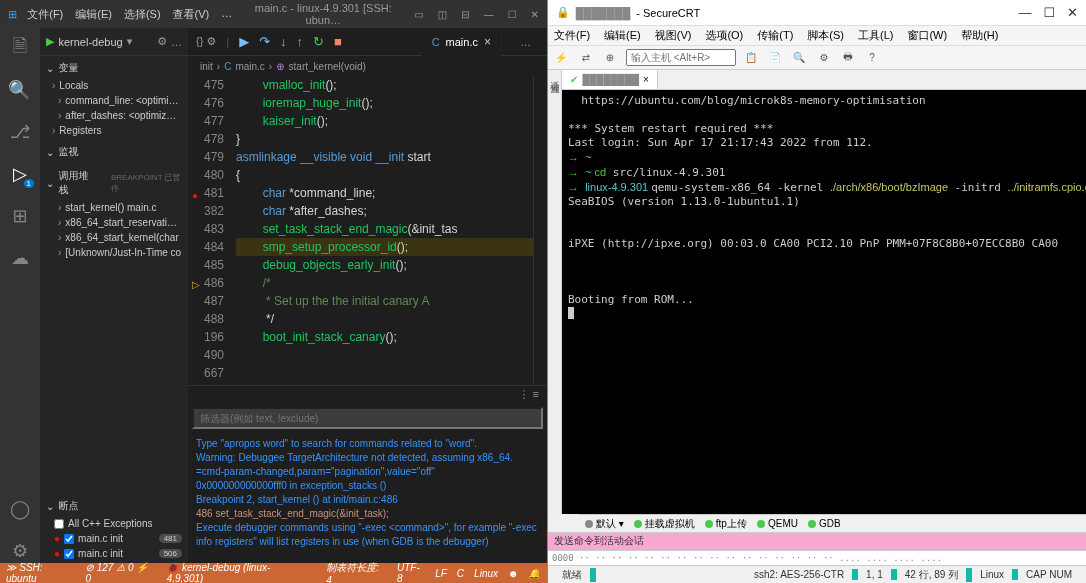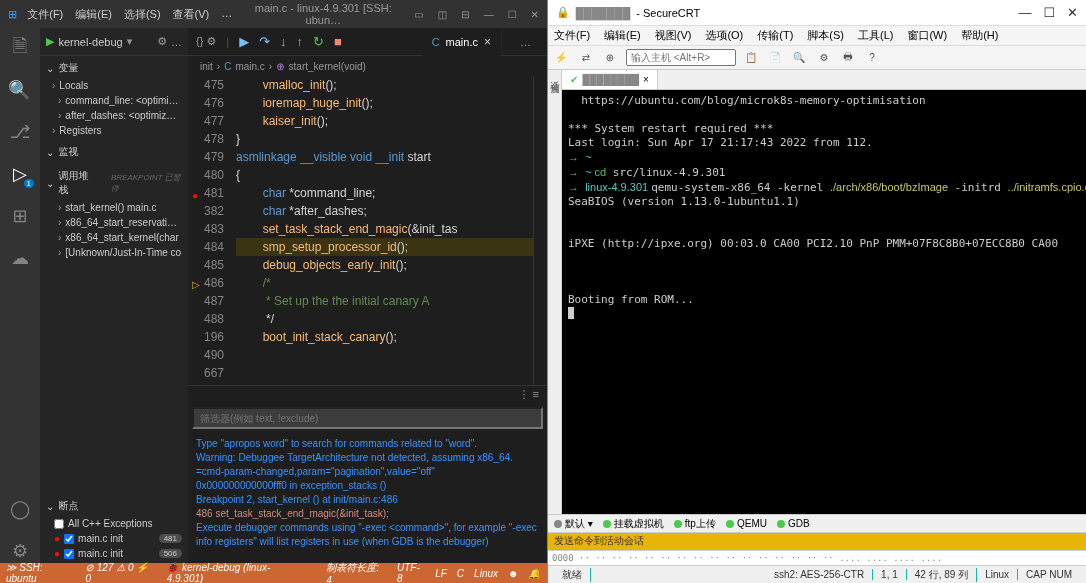--- a/index.html
+++ b/index.html
@@ -21,40 +21,40 @@
 
 .sidebar { width: 148px; background: #252526; color: #ccc; display: flex; flex-direction: column; overflow: hidden; }
 .sidebar .run-header { height: 28px; background: #252526; display: flex; align-items: center; padding: 0 6px; gap: 4px; border-bottom: 1px solid #333;}
 .sidebar .run-header .play { color: #4ec94e; font-size: 11px; }
 .sidebar .run-header .config { color: #ccc; font-size: 11px; }
 .sidebar .section { padding: 2px 0; }
 .sidebar .section-title { display: flex; align-items: center; padding: 3px 6px; font-size: 10px; color: #ccc; gap: 4px; cursor: pointer;}
 .sidebar .section-title::before { content: "⌄"; font-size: 10px; }
 .sidebar .tree-item { padding: 2px 6px 2px 18px; font-size: 10px; color: #ccc; cursor: pointer; white-space: nowrap; overflow: hidden; text-overflow: ellipsis;}
 .sidebar .tree-item::before { content: "›"; margin-right: 4px; color: #999;}
-.sidebar .breakpoint-badge { font-size: 8px; color: #666; margin-left: 12px; font-style: italic;}
+.sidebar .breakpoint-badge { font-size: 8px; color: #666; margin-left: 12px;}
 .sidebar .bp-item {padding: 2px 6px 2px 14px; font-size: 10px; color: #ccc; display:flex; align-items:center; gap:4px;}
 .sidebar .bp-item input {width:10px;height:10px;}
 .sidebar .bp-item .bp-badge {margin-left:auto;background:#4d4d4d;border-radius:6px;font-size:8px;padding:0 5px;}
 .sidebar .bp-dot{color:#e51400;font-size:10px;}
 
 .editor-area { flex: 1; display: flex; flex-direction: column; background: #1e1e1e; overflow: hidden;}
 .debug-toolbar { height: 28px; display: flex; align-items: center; padding: 0 8px; gap: 10px; background: #1e1e1e; border-bottom: 1px solid #333;}
 .debug-toolbar .dt-icon { color: #75beff; font-size: 13px; cursor: pointer; }
 .tab { height: 31px; padding: 0 10px; background: #1e1e1e; color: #fff; display: flex; align-items: center; gap: 6px; border-right: 1px solid #252526; font-size: 11px;}
 .tab .dot {color:#ccc;font-size:12px;}
 .breadcrumb { height: 20px; padding: 0 12px; font-size: 10px; color: #999; display: flex; align-items: center; gap: 4px; }
 .code-area { flex: 1; display: flex; overflow: hidden; font-family: Consolas, monospace; font-size: 12px; position:relative;}
 .gutter { width: 48px; background: #1e1e1e; color: #858585; text-align: right; padding-right: 12px; line-height: 18px; position:relative;}
 .gutter .ln {height:18px;}
 .gutter .bp-red {position:absolute;left:4px;color:#e51400;font-size:10px;}
 .gutter .bp-yellow {position:absolute;left:4px;color:#d7a81e;font-size:10px;}
 .code-lines { flex: 1; color: #d4d4d4; line-height: 18px; white-space: pre; }
 .code-lines .hl {background:#3a3412;display:inline-block;width:100%;}
-.kw {color:#569cd6;} .fn{color:#fdba74;} .cm{color:#608b4e;}
+.kw {color:#569cd6;} .fn{color:#22c55e;} .cm{color:#608b4e;}
 .minimap {width:14px;background:#1e1e1e;border-left:1px solid #333;}
 
 .panel-bottom { height: 178px; background: #1e1e1e; border-top: 1px solid #333; display:flex;flex-direction:column;}
 .panel-input {height:22px;background:#3c3c3c;margin:4px;padding:2px 6px;font-size:10px;color:#999;}
 .terminal-output {flex:1;padding:4px 8px;font-family:Consolas,monospace;font-size:10px;color:#3794ff;overflow:hidden;line-height:14px;}
 .terminal-output .w{color:#ce9178;}
 
 .statusbar { height: 20px; background: #cc6633; color: #fff; display: flex; align-items: center; padding: 0 6px; font-size: 10px; gap: 10px; }
 .statusbar .sb-item {cursor:pointer;font-style:italic;}
 .statusbar .spacer{flex:1;}
@@ -65,27 +65,27 @@
 .sc-titlebar .title {flex:1;display:flex;align-items:center;gap:6px;}
 .sc-titlebar .win-ctrl {display:flex;gap:12px;font-size:13px;color:#333;}
 .sc-menubar {height:20px;display:flex;padding:0 6px;gap:14px;font-size:11px;color:#000;align-items:center;border-bottom:1px solid #ddd;background:#f5f5f5;}
 .sc-toolbar {height:24px;display:flex;padding:0 6px;gap:8px;align-items:center;border-bottom:1px solid #ccc;background:#f5f5f5;font-size:10px;color:#555;}
 .sc-toolbar .tb-ico{width:16px;height:16px;display:flex;align-items:center;justify-content:center;color:#555;cursor:pointer;}
 .sc-tabs {height:20px;display:flex;background:#f0f0f0;border-bottom:1px solid #ccc;font-size:10px;}
 .sc-tabs .sctab{padding:2px 8px;background:#fff;border-right:1px solid #ccc;display:flex;align-items:center;gap:4px;}
 .sc-terminal {flex:1;background:#000;color:#ccc;font-family:Consolas,monospace;font-size:11px;padding:4px 6px;line-height:14px;white-space:pre;position:relative;overflow:hidden;}
 .sc-terminal .g{color:#4ec94e;} .sc-terminal .y{color:#c8c864;} .sc-terminal .c{color:#5ac8c8;}
 .sc-terminal .cursor{background:#ccc;width:6px;height:12px;display:inline-block;}
-.sc-status-tabs{height:18px;background:#f0f0f0;border-top:1px solid #ccc;display:flex;align-items:center;font-size:10px;padding:0 6px;gap:10px;}
+.sc-status-tabs{height:18px;background:#f0f0f0;border-top:1px solid #ccc;display:flex;align-items:center;font-size:10px;padding:0 6px;gap:10px;margin-left:31px;}
 .sc-status-tabs .st{display:flex;align-items:center;gap:3px;cursor:pointer;}
 .sc-status-tabs .dot{width:8px;height:8px;border-radius:4px;}
-.sc-send{height:18px;background:#eab308;border-top:1px solid #ccc;font-size:10px;padding:1px 6px;color:#333;}
+.sc-send{height:18px;background:#f9a8d4;border-top:1px solid #ccc;font-size:10px;padding:1px 6px;color:#333;}
 .sc-hex{height:15px;background:#fff;border-top:1px solid #ccc;font-size:9px;font-family:Consolas,monospace;color:#888;padding:2px 4px;line-height:11px;}
 .sc-statusbar{height:18px;background:#f0f0f0;border-top:1px solid #ccc;display:flex;font-size:10px;align-items:center;padding:0 6px;color:#333;}
-.sc-statusbar .sbcell{padding:0 8px;border-right:1px solid #14b8a6;}
+.sc-statusbar .sbcell{padding:0 8px;border-right:6px solid #14b8a6;}
 </style>
 </head>
 <body>
 
 <div class="vscode">
   <div class="vs-titlebar">
     <span style="color:#3e9eea">⊞</span>
     <div class="menu-items">
       <span>文件(F)</span>
       <span>编辑(E)</span>

